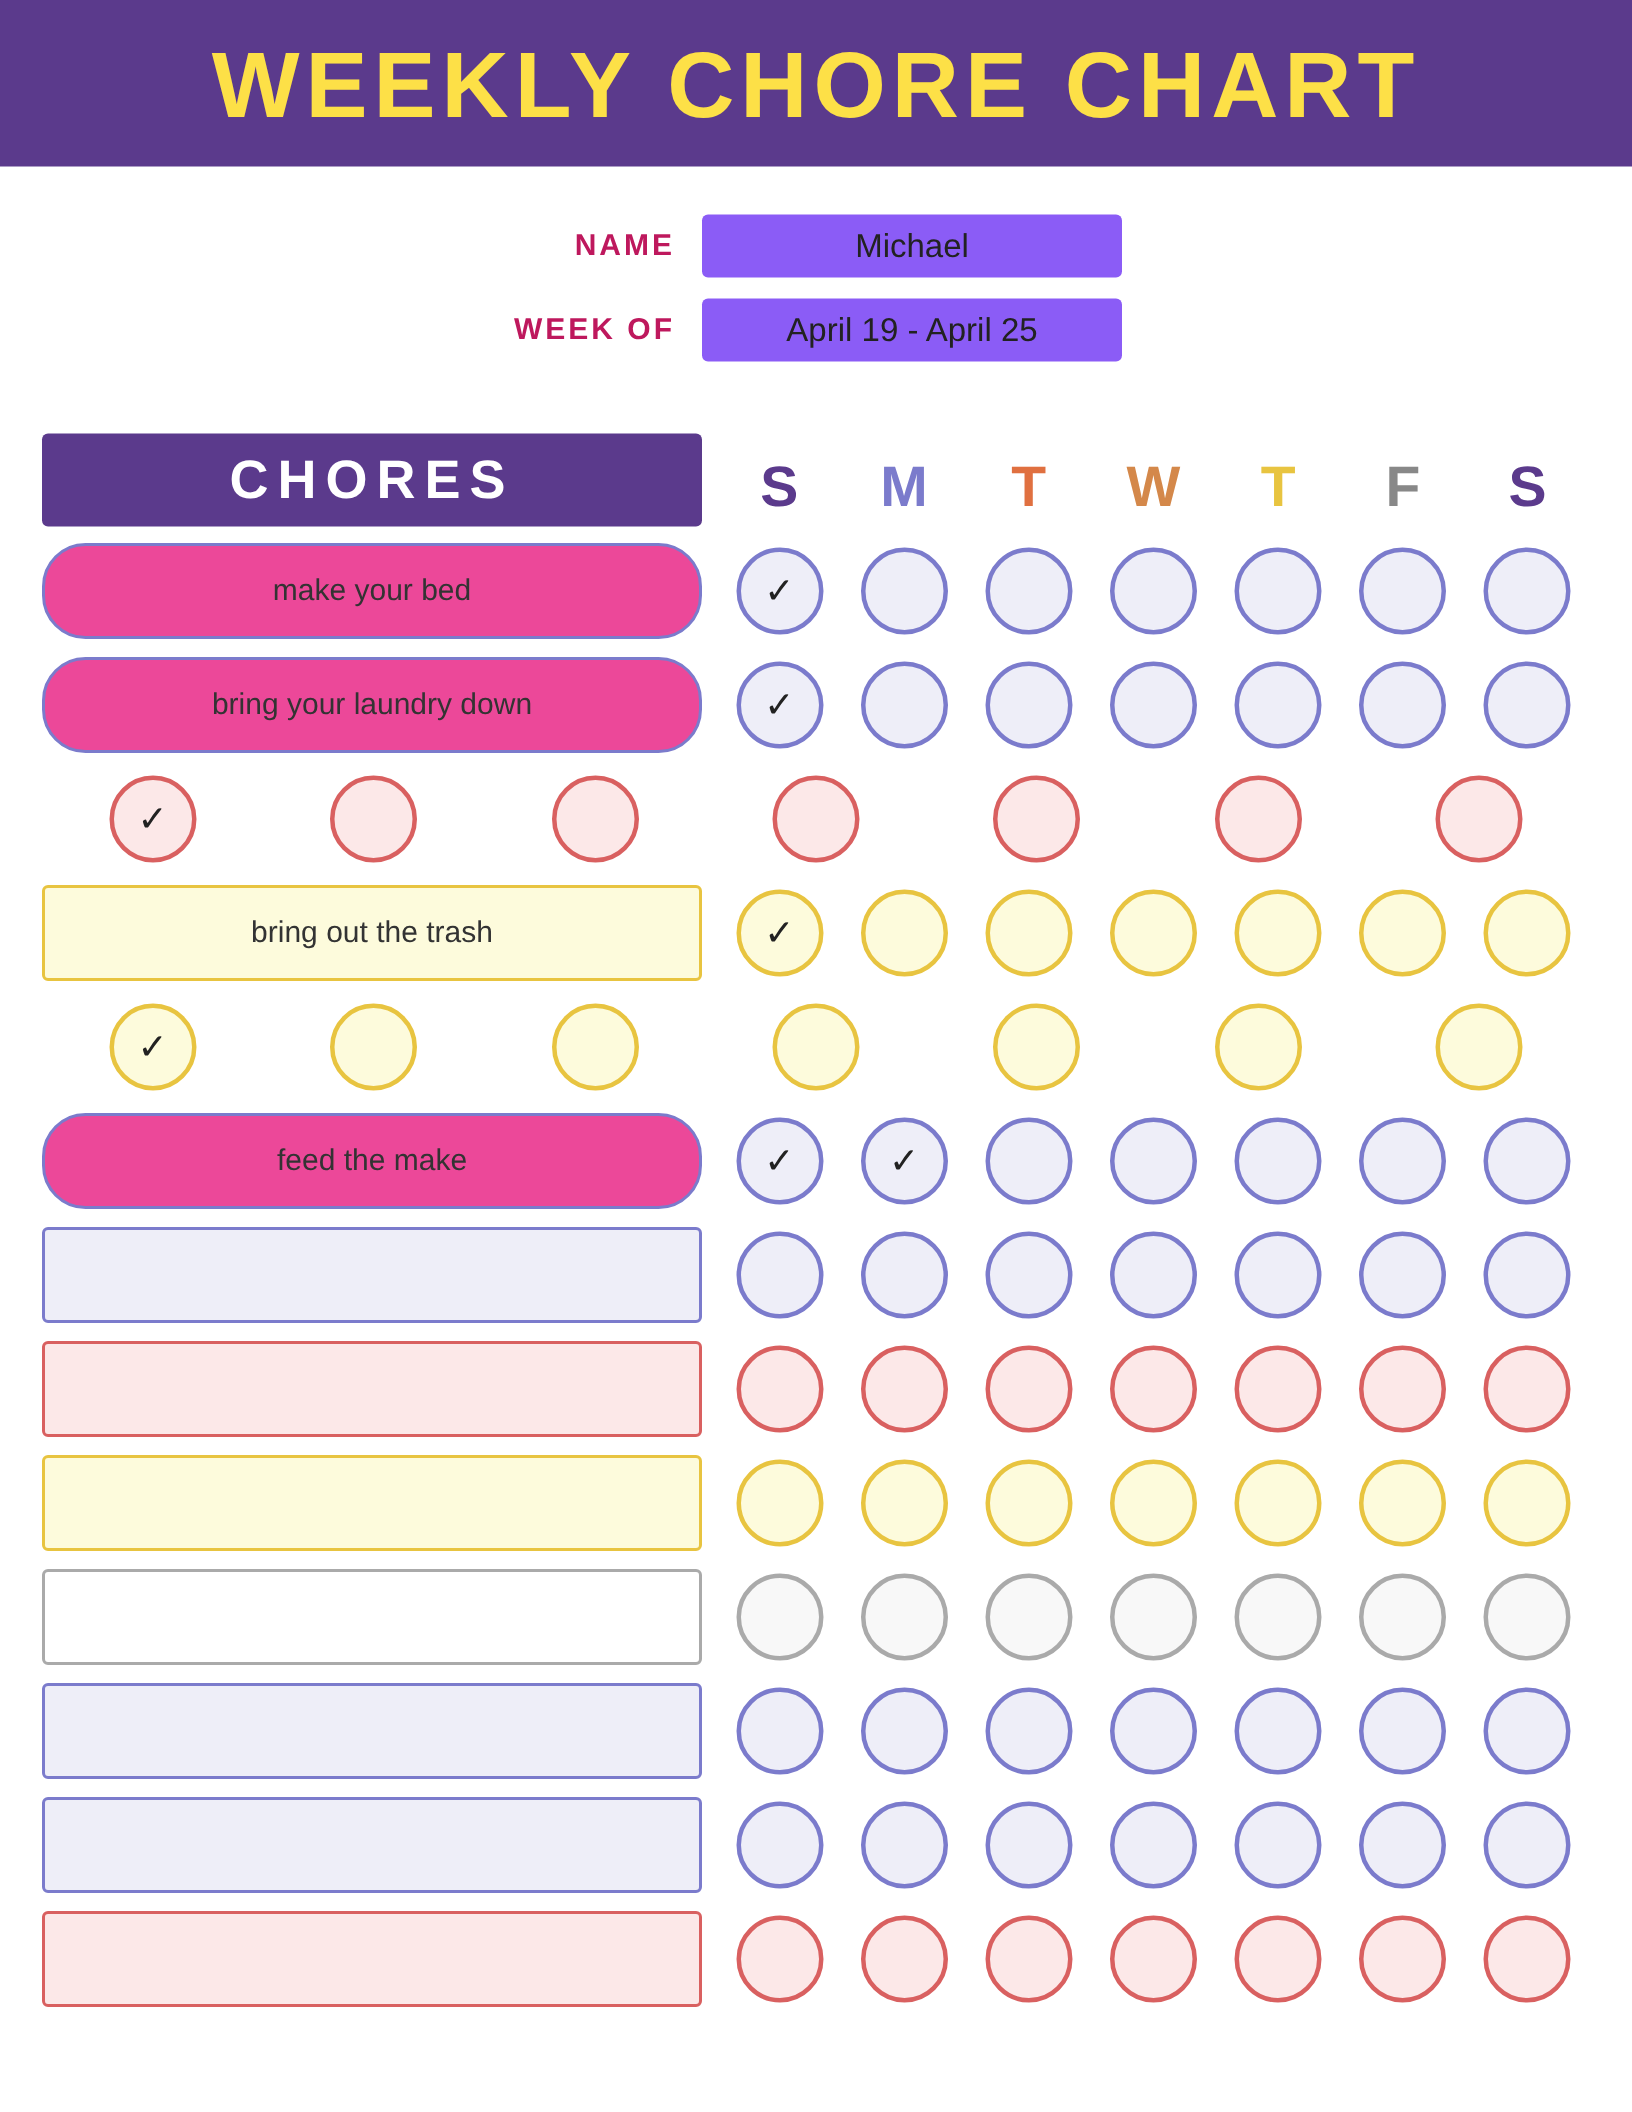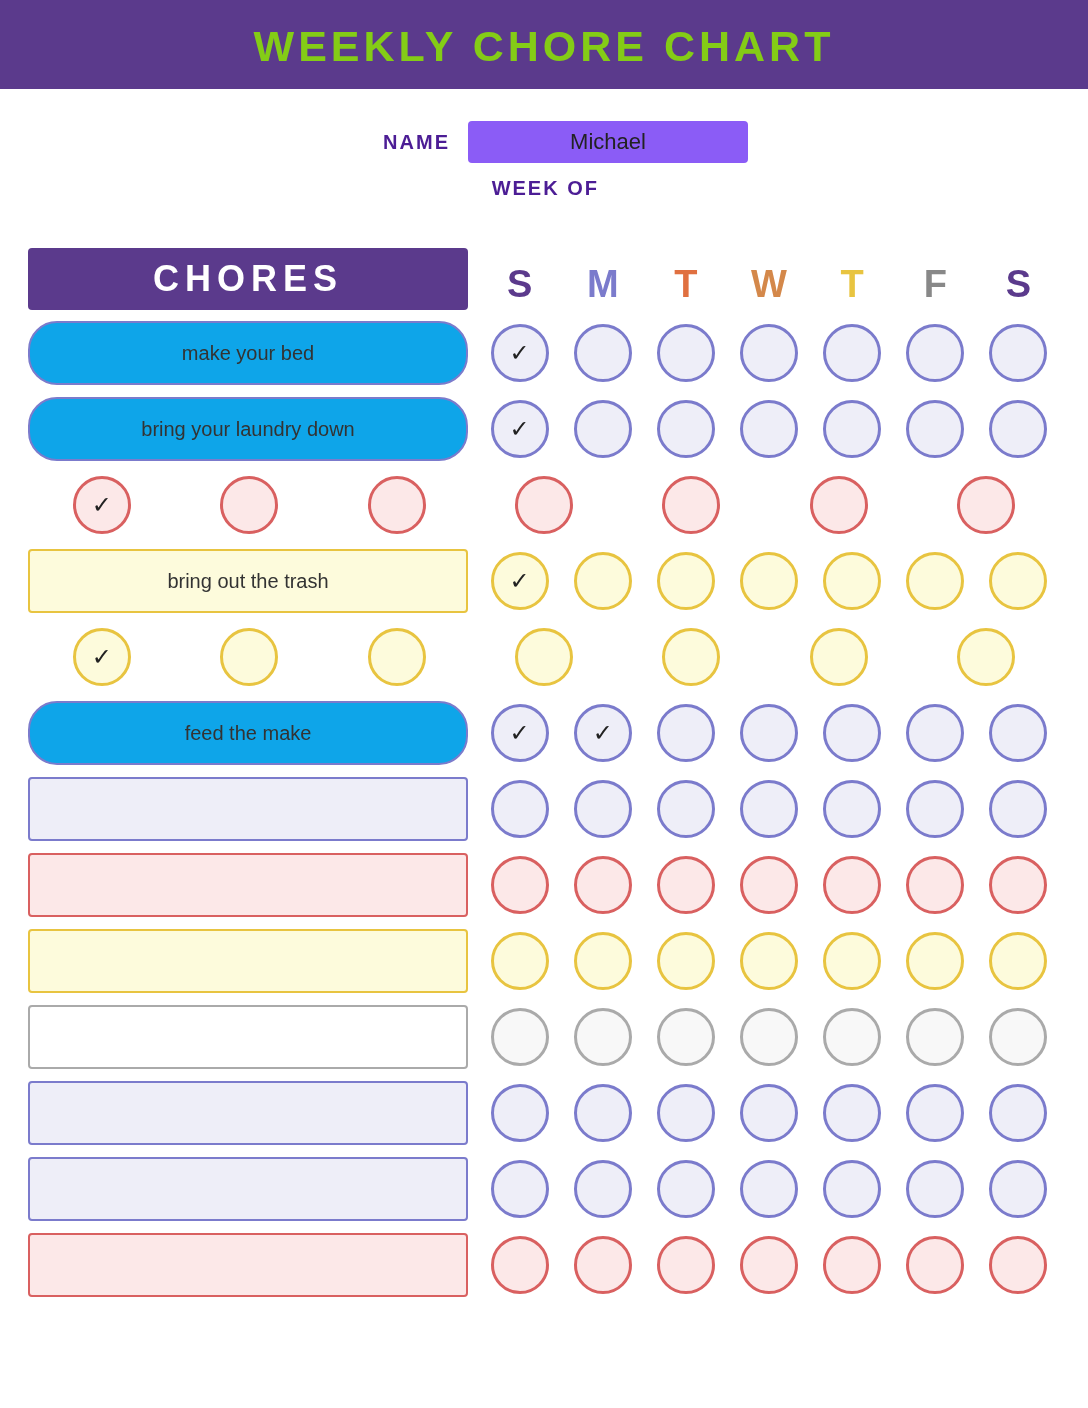--- a/index.html
+++ b/index.html
@@ -10,42 +10,42 @@
       font-family: Arial, sans-serif;
       overflow-x: hidden;
     }
     .header {
       background: #5b3a8c;
       width: 100%;
       padding: 22px 0 18px 0;
       text-align: center;
     }
     .header-title {
-      color: #84cc16;
-      font-size: 43px;
+      color: #fde047;
+      font-size: 62px;
       font-weight: 900;
       letter-spacing: 4px;
       text-transform: uppercase;
     }
     .info-section {
       display: flex;
       flex-direction: column;
       align-items: center;
       margin-top: 32px;
       gap: 14px;
     }
     .info-row {
       display: flex;
       align-items: center;
       gap: 18px;
     }
     .info-label {
       font-size: 20px;
       font-weight: 700;
-      color: #4c1d95;
+      color: #be185d;
       letter-spacing: 2px;
       text-transform: uppercase;
       width: 110px;
       text-align: right;
     }
     .info-value {
       background: #8b5cf6;
       border-radius: 4px;
       padding: 8px 32px;
       font-size: 22px;
@@ -116,21 +116,21 @@
       border-radius: 4px;
       border: 2px solid #aaa;
       display: flex;
       align-items: center;
       justify-content: center;
       font-size: 20px;
       color: #333;
       margin-right: 10px;
       padding: 0 10px;
     }
-    .chore-purple { background: #0ea5e9; border-color: #7b7bcc; border-radius: 29px; }
+    .chore-purple { background: #ec4899; border-color: #7b7bcc; border-radius: 29px; }
     .chore-red    { background: #fce8e8; border-color: #d96060; }
     .chore-yellow { background: #fdfbdc; border-color: #e8c440; }
     .chore-empty-purple { background: #eeeef8; border-color: #7b7bcc; }
     .chore-empty-red    { background: #fce8e8; border-color: #d96060; }
     .chore-empty-yellow { background: #fdfbdc; border-color: #e8c440; }
     .chore-empty-gray   { background: #fff; border-color: #aaa; }
     .circles-row {
       display: flex;
       flex: 1;
       justify-content: space-around;
@@ -160,20 +160,21 @@
   <div class="header-title">WEEKLY CHORE CHART</div>
 </div>
 
 <div class="info-section">
   <div class="info-row">
     <div class="info-label">NAME</div>
     <div class="info-value">Michael</div>
   </div>
   <div class="info-row">
     <div class="info-label">WEEK OF</div>
+    <div class="info-value">April 19 - April 25</div>
   </div>
 </div>
 
 <div class="chart-section">
 
   <div class="chart-header-row">
     <div class="chores-label-box">
       <span>CHORES</span>
     </div>
     <div class="day-headers" id="day-headers-container">

